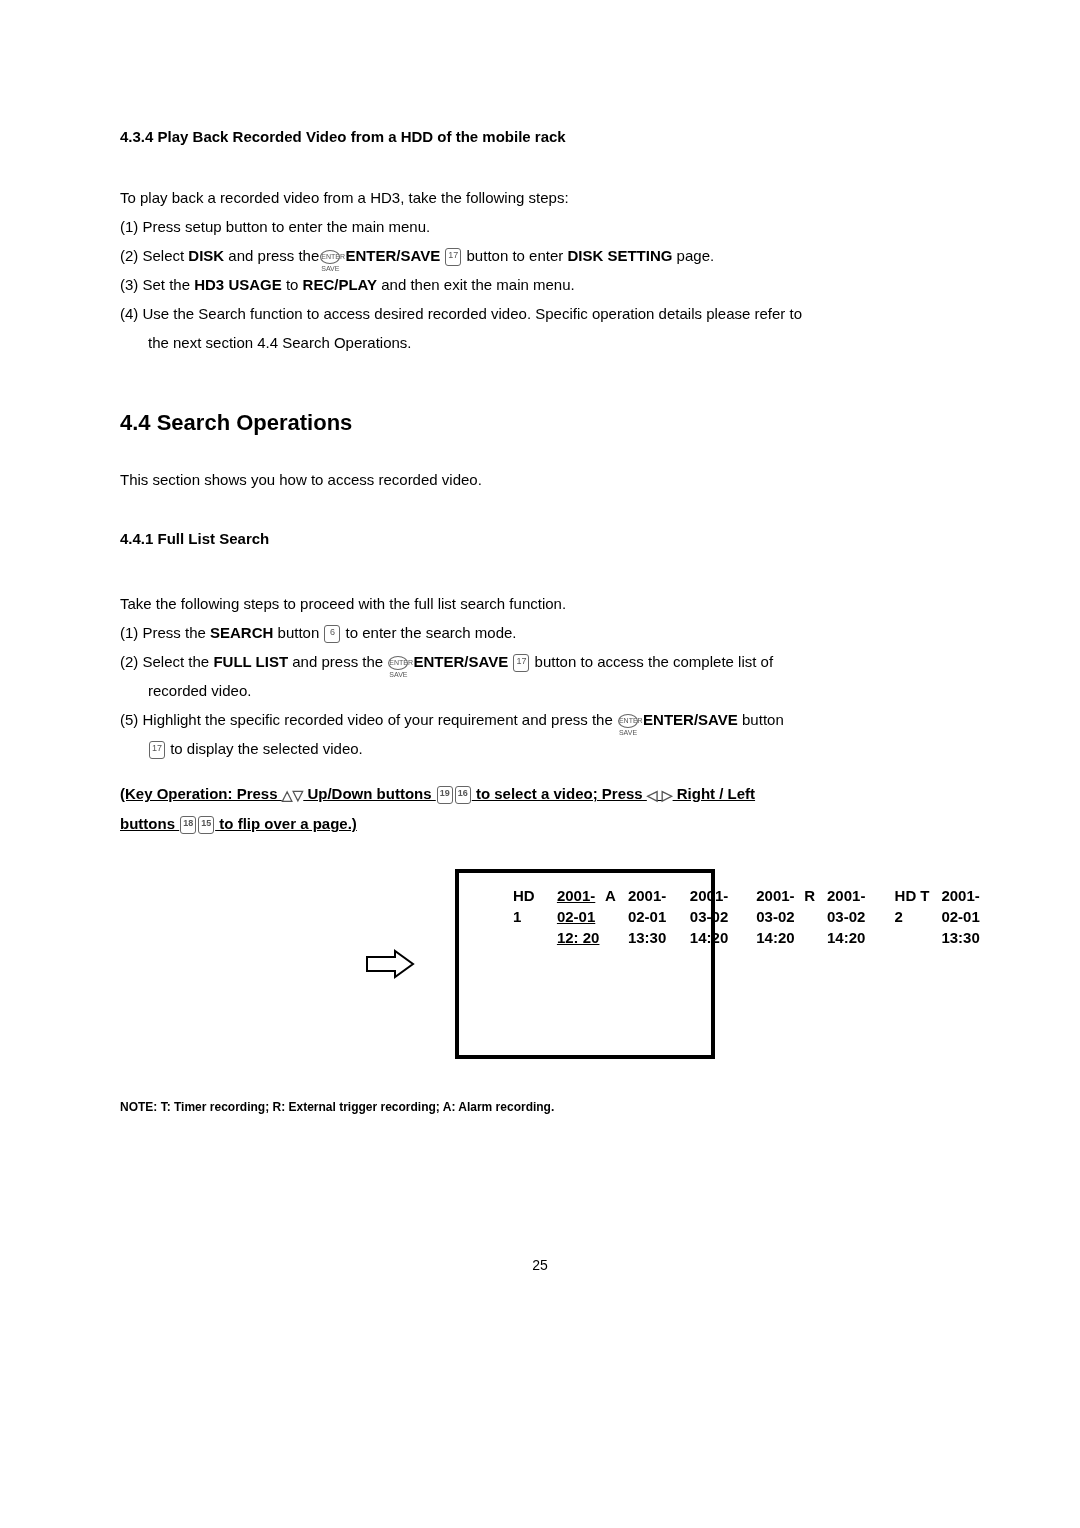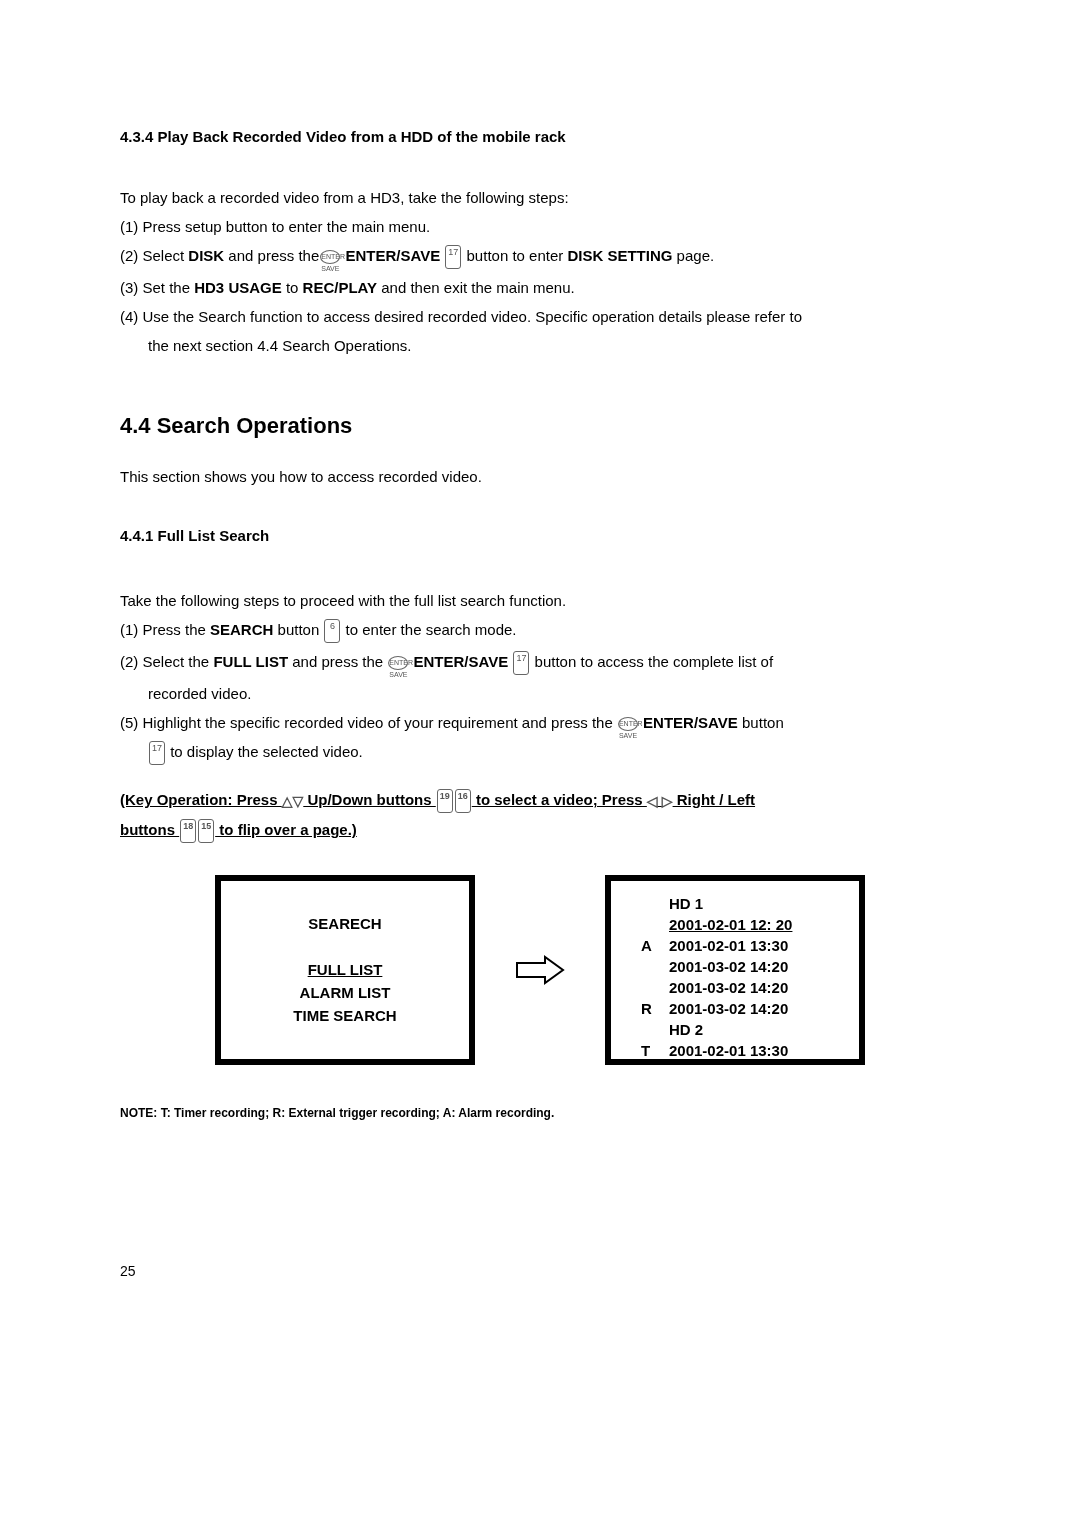--- a/index.html
+++ b/index.html
@@ -40,38 +40,38 @@
       font-size: 7px;
       text-align: center;
       line-height: 12px;
       vertical-align: middle;
       color: #555;
       margin: 0 1px;
     }
     .icon-num {
       display: inline-block;
       width: 16px;
-      height: 24px;
+      height: 18px;
       border: 1px solid #666;
       border-radius: 3px;
       font-size: 9px;
       text-align: center;
       line-height: 12px;
       vertical-align: middle;
       color: #555;
       margin: 0 1px;
     }
     .bold {
       font-weight: bold;
     }
     .heading-44 {
       font-weight: bold;
       font-size: 22px;
       margin-top: 55px;
-      margin-bottom: 24px;
+      margin-bottom: 30px;
     }
     .heading-441 {
       font-weight: bold;
       font-size: 15px;
       margin-top: 38px;
       margin-bottom: 44px;
     }
     .key-op {
       font-weight: bold;
       margin-top: 20px;
@@ -98,25 +98,25 @@
       color: #555;
     }
     .diagram-container {
       display: flex;
       align-items: center;
       justify-content: center;
       margin: 30px 0 40px 0;
       gap: 40px;
     }
     .box {
-      border: 6px solid #000000;
+      border: 4px solid #000000;
       width: 260px;
       height: 190px;
       display: flex;
-      flex-direction: column;
+      flex-direction: row;
       justify-content: center;
       align-items: center;
       font-weight: bold;
       font-size: 15px;
     }
     .box-left-content {
       text-align: center;
     }
     .box-left-content div {
       margin: 2px 0;
@@ -140,21 +140,21 @@
     .arrow-svg {
       width: 50px;
       height: 30px;
     }
     .note {
       font-weight: bold;
       font-size: 12px;
       margin-top: 10px;
     }
     .page-num {
-      text-align: left;
+      text-align: center;
       font-size: 14px;
       margin-top: 140px;
     }
   </style>
 </head>
 <body>
 
 <div class="heading-434">4.3.4 Play Back Recorded Video from a HDD of the mobile rack</div>
 
 <div class="para">To play back a recorded video from a HD3, take the following steps:</div>
@@ -195,29 +195,20 @@
   <span class="icon-num">17</span><span> to display the selected video.</span>
 </div>
 
 <div class="key-op">
   <span>(Key Operation: Press </span><span class="triangle-up">△</span><span class="triangle-down">▽</span><span> Up/Down buttons </span><span class="icon-num">19</span><span class="icon-num">16</span><span> to select a video; Press </span><span class="triangle-left">◁</span>&nbsp;<span class="triangle-right">▷</span><span> Right / Left</span>
   <br>
   <span>buttons </span><span class="icon-num">18</span><span class="icon-num">15</span><span> to flip over a page.)</span>
 </div>
 
 <div class="diagram-container">
-  <div class="box">
-    <div class="box-left-content">
-      <div>SEARECH</div>
-      <div>&nbsp;</div>
-      <div class="underline">FULL LIST</div>
-      <div>ALARM LIST</div>
-      <div>TIME SEARCH</div>
-    </div>
-  </div>
   <svg class="arrow-svg" viewBox="0 0 50 30">
     <path d="M 2 8 L 30 8 L 30 2 L 48 15 L 30 28 L 30 22 L 2 22 Z" fill="none" stroke="#000" stroke-width="2"></path>
   </svg>
   <div class="box box-right" id="right-box">
   <div class="box-right-row">
         <span class="col-a"></span>
         <span>HD 1</span>
       </div>
       <div class="box-right-row">
         <span class="col-a"></span>

